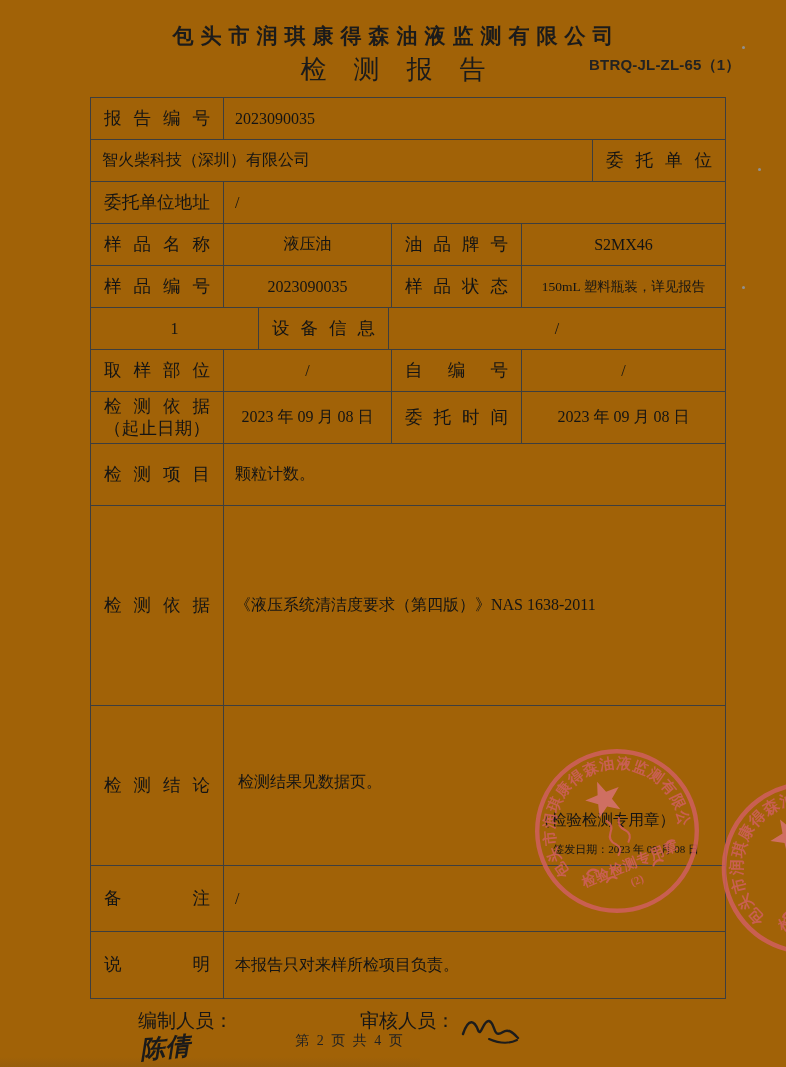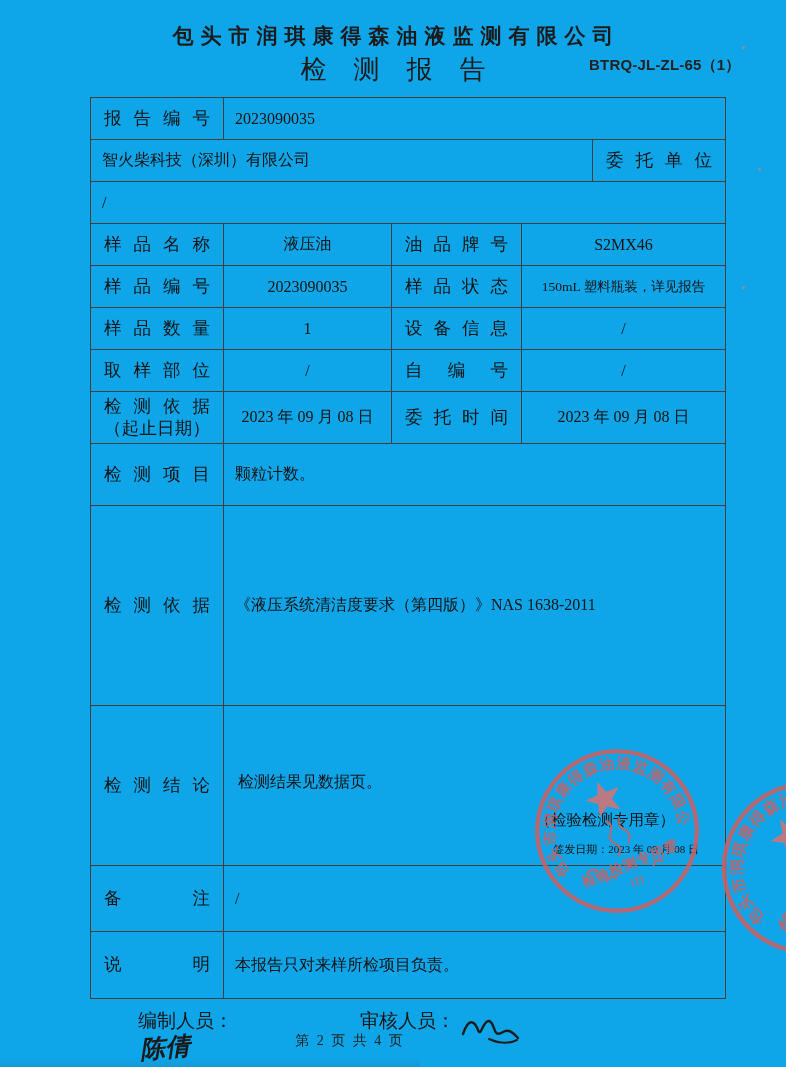--- a/index.html
+++ b/index.html
@@ -1,21 +1,21 @@
 <!DOCTYPE html>
 <html><head>
 <meta charset="utf-8">
 <style>
   html,body{margin:0;padding:0;}
   body{background:#e8e8e6;}
   .page{
     position:relative;
     width:786px;height:1067px;
     margin:0 auto;
-    background:#0ea5e9;
+    background:#a16207;
     overflow:hidden;
     font-family:"Liberation Serif","DejaVu Serif",serif;
     color:#161616;
   }
   
   .company{
     position:absolute;left:0;top:22px;width:786px;
     text-align:center;font-size:21px;font-weight:700;
     letter-spacing:7px;text-indent:7px;color:#1b1b1b;
   }
@@ -95,20 +95,23 @@
     </div>
 
     <div class="row" style="height:42px;">
       <div class="c wfull vleft">智火柴科技（深圳）有限公司</div>
       <div class="c w1 lblcell">
           <div class="lbl">委托单位</div>
         </div>
     </div>
 
     <div class="row" style="height:42px;">
+      <div class="c w1 lblcell">
+          <div class="lbl">委托单位地址</div>
+        </div>
       <div class="c wfull vleft">/</div>
     </div>
 
     <div class="row" style="height:42px;">
       <div class="c w1 lblcell">
           <div class="lbl">样品名称</div>
         </div>
       <div class="c w2 vcenter">液压油</div>
       <div class="c w3 lblcell">
           <div class="lbl">油品牌号</div>
@@ -121,23 +124,20 @@
           <div class="lbl">样品编号</div>
         </div>
       <div class="c w2 vcenter">2023090035</div>
       <div class="c w3 lblcell">
           <div class="lbl">样品状态</div>
         </div>
       <div class="c w4 vcenter small-val">150mL 塑料瓶装，详见报告</div>
     </div>
 
     <div class="row" style="height:42px;">
-      <div class="c w1 lblcell">
-          <div class="lbl">样品数量</div>
-        </div>
       <div class="c w2 vcenter">1</div>
       <div class="c w3 lblcell">
           <div class="lbl">设备信息</div>
         </div>
       <div class="c w4 vcenter">/</div>
     </div>
 
     <div class="row" style="height:42px;">
       <div class="c w1 lblcell">
           <div class="lbl">取样部位</div>

